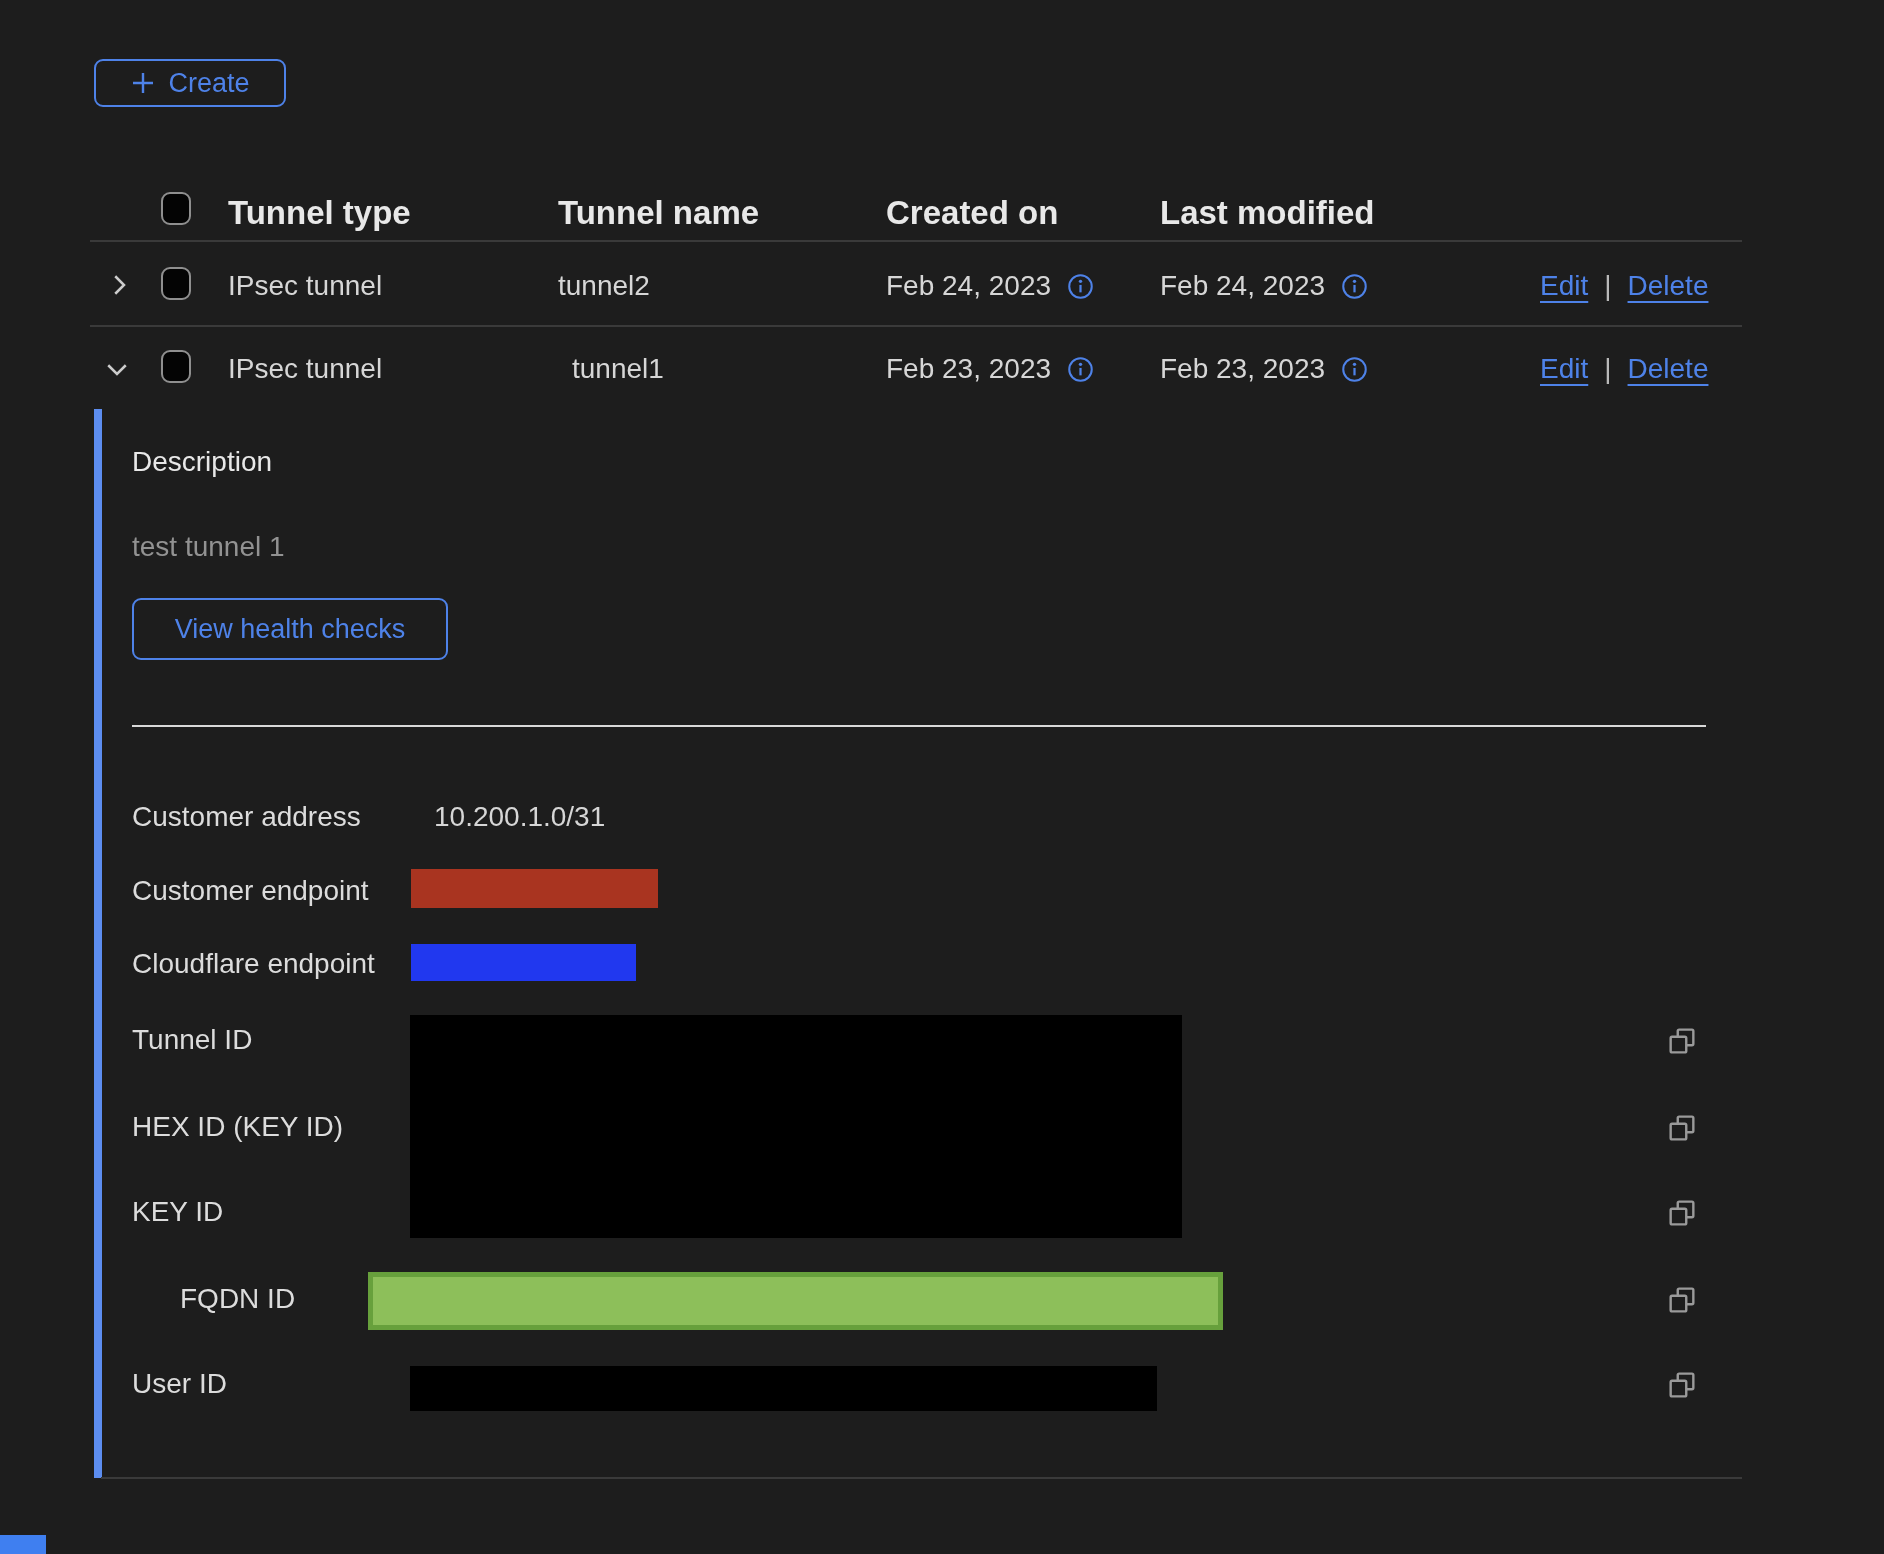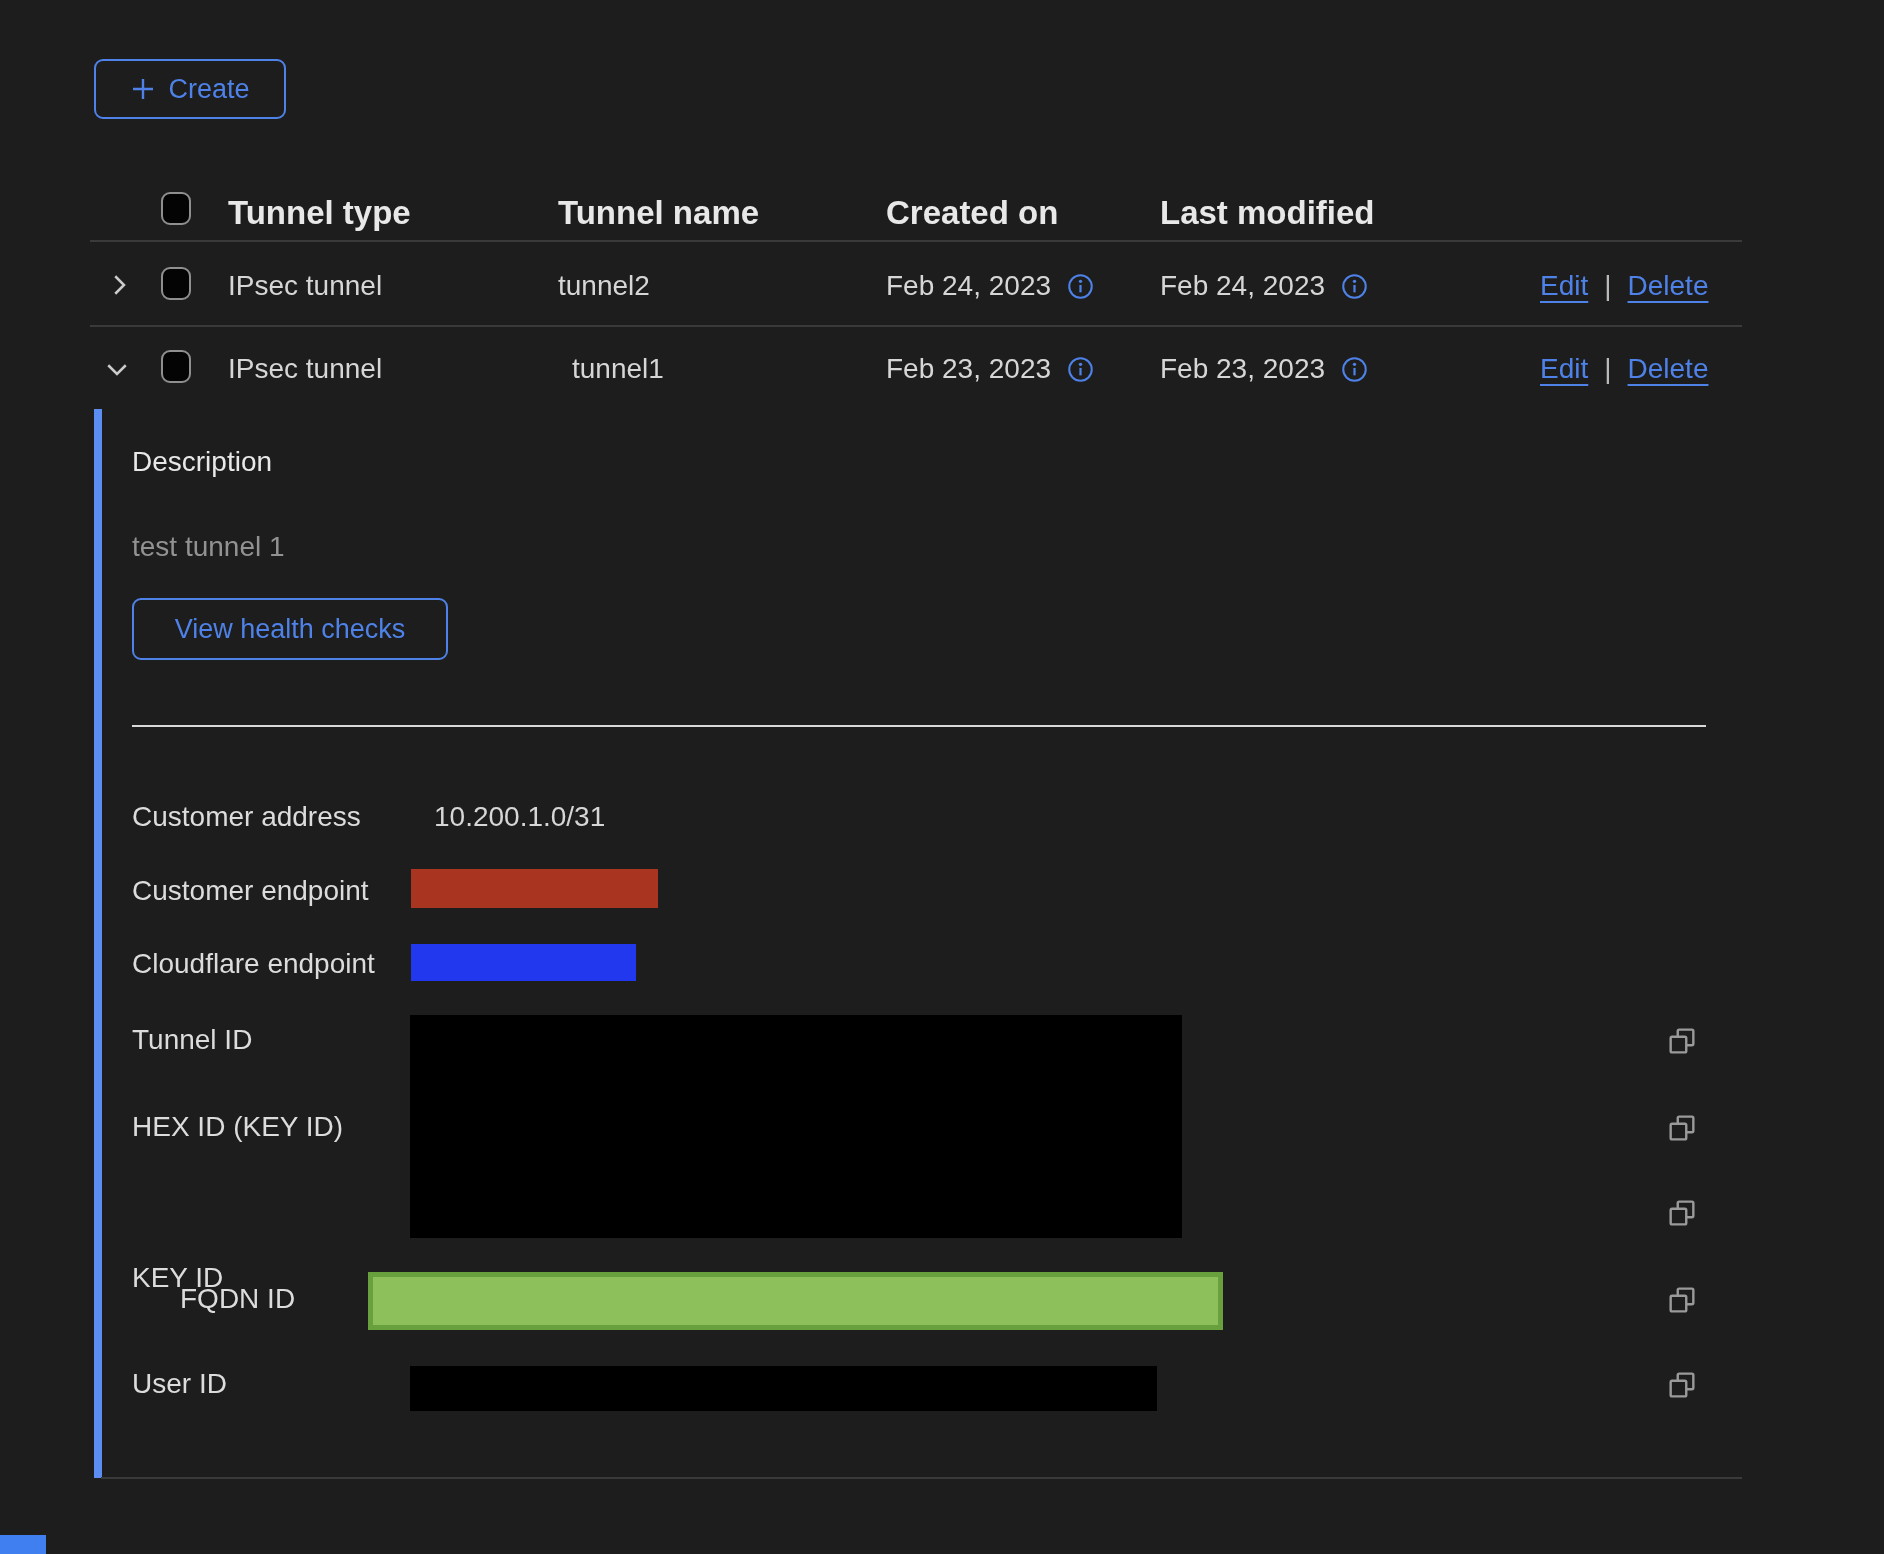--- a/index.html
+++ b/index.html
@@ -12,21 +12,21 @@
   }
   .abs{position:absolute;}
 
   
   .btn-outline{
     display:flex;align-items:center;justify-content:center;gap:12px;
     background:transparent;border:2px solid #4e82e8;border-radius:9px;
     color:#4e82e8;font-size:27px;font-family:"Liberation Sans",sans-serif;
     cursor:pointer;line-height:1;
   }
-  .create-btn{left:94px;top:59px;width:192px;height:60px;}
+  .create-btn{left:94px;top:59px;width:192px;height:48px;}
   .health-btn{left:132px;top:598px;width:316px;height:62px;}
 
   
   .hdr{font-size:33px;font-weight:700;color:#e8e8e8;top:194px;white-space:nowrap;}
   .cell{font-size:28px;color:#d6d6d6;white-space:nowrap;text-align:center;}
   .divider{height:2px;background:#3a3a3a;}
   .checkbox{
     width:30px;height:33px;border:2px solid #8f8f8f;border-radius:9px;
     background:#040404;box-sizing:border-box;cursor:pointer;
   }
@@ -151,21 +151,21 @@
     <div class="abs fvalue" style="left:434px;top:801px;">10.200.1.0/31</div>
 
     <div class="abs flabel" style="top:875px;">Customer endpoint</div>
     <div class="redact redact-red"></div>
 
     <div class="abs flabel" style="top:948px;">Cloudflare endpoint</div>
     <div class="redact redact-blue"></div>
 
     <div class="abs flabel" style="top:1024px;">Tunnel ID</div>
     <div class="abs flabel" style="top:1111px;">HEX ID (KEY ID)</div>
-    <div class="abs flabel" style="top:1262px;">KEY ID</div>
+    <div class="abs flabel" style="top:1196px;">KEY ID</div>
     <div class="redact redact-black-big"></div>
 
     <div class="abs flabel" style="top:1283px;margin-left:48px;">FQDN ID</div>
     <div class="redact redact-green"></div>
 
     <div class="abs flabel" style="top:1368px;">User ID</div>
     <div class="redact redact-black-user"></div>
 
     <button class="abs copy-btn" style="left:1665px;top:1024px;">
       <svg width="34" height="34" viewBox="0 0 24 24">

